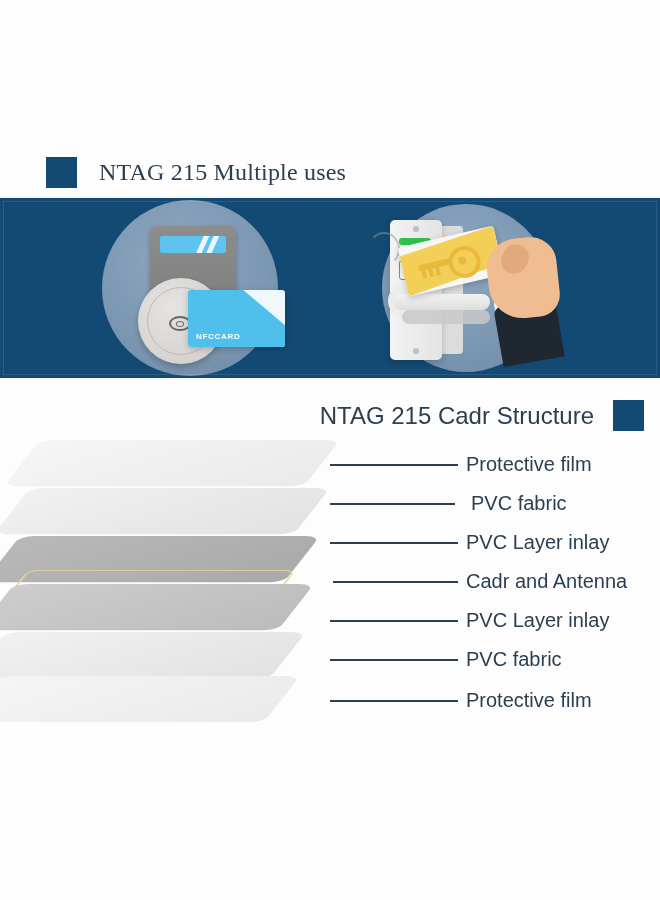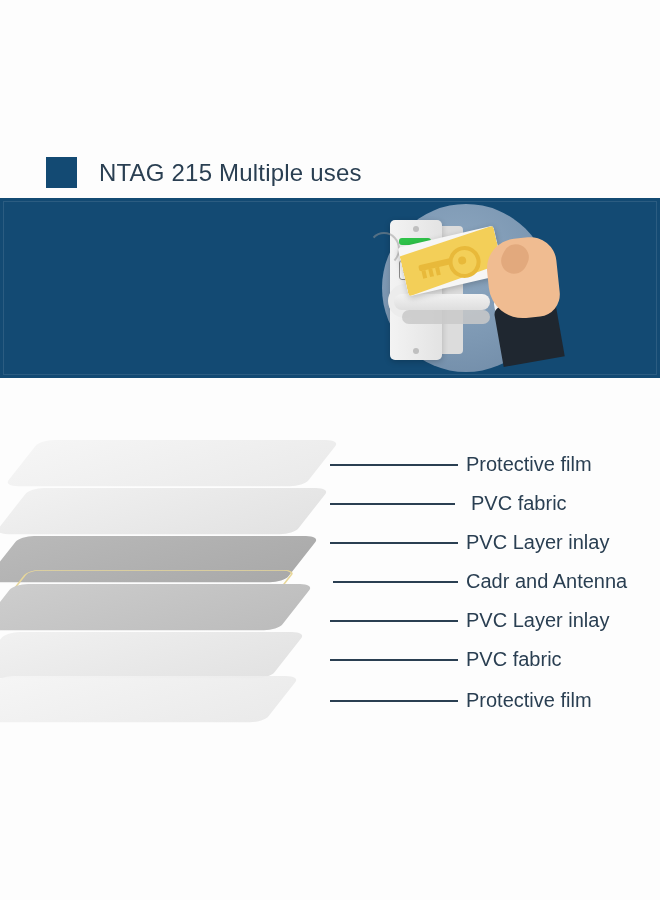--- a/index.html
+++ b/index.html
@@ -8,21 +8,21 @@
     font-family:"Liberation Sans","DejaVu Sans",sans-serif;
     overflow:hidden;position:relative;
   }
   .page{position:absolute;inset:0;background:#fdfdfd;}
 
   
   .sec1-head{position:absolute;left:46px;top:157px;display:flex;align-items:center;}
   .sq{width:31px;height:31px;background:#134a73;display:block;}
   .sec1-title{
     margin-left:22px;font-size:24px;color:#2a3f52;letter-spacing:.2px;
-    white-space:nowrap;line-height:31px;
+    white-space:nowrap;line-height:31px;font-family:Liberation Serif, serif;
   }
 
   
   .banner{
     position:absolute;left:0;top:198px;width:660px;height:180px;
     background:#134a73;overflow:hidden;
   }
   .banner:after{
     content:"";position:absolute;inset:3px;border:1px solid rgba(255,255,255,.10);
     pointer-events:none;
@@ -136,20 +136,33 @@
 
 <div class="page">
 
   <div class="sec1-head">
     <span class="sq"></span>
     <span class="sec1-title">NTAG 215 Multiple uses</span>
   </div>
 
   <div class="banner">
 
+    <div class="scene left">
+      <div class="disc"></div>
+      <div class="term">
+        <div class="term-screen"></div>
+      </div>
+      <div class="pad">
+        <span class="nfcwave"></span>
+      </div>
+      <div class="nfccard">
+        <span class="nfccard-blue"></span>
+        <span class="nfccard-txt">NFCCARD</span>
+      </div>
+    </div>
 
     <div class="scene right">
       <div class="disc"></div>
       <div class="plate2"></div>
       <div class="plate">
         <span class="screw t"></span>
         <span class="led"></span>
         <span class="cardicon"></span>
         <span class="screw b"></span>
       </div>
@@ -169,20 +182,24 @@
           <span class="keyring"></span>
         </span>
       </div>
       <div class="cuffw"></div>
       <div class="cuff"></div>
       <div class="hand"></div>
       <div class="thumb"></div>
     </div>
   </div>
 
+  <div class="sec2-head">
+    <span class="sec2-title">NTAG 215 Cadr Structure</span>
+    <span class="sq"></span>
+  </div>
 
   <div class="stack">
     <div class="layer lyr-glass" style="left:40px;top:10px;"></div>
     <div class="layer lyr-light" style="left:30px;top:58px;"></div>
     <div class="layer lyr-dark" style="left:20px;top:106px;"></div>
     <div class="antenna" style="left:28px;top:140px;"></div>
     <div class="chip" style="left:160px;top:176px;"></div>
     <div class="layer lyr-mid" style="left:14px;top:154px;"></div>
     <div class="layer lyr-light" style="left:6px;top:202px;"></div>
     <div class="layer lyr-glass" style="left:0px;top:246px;"></div>

